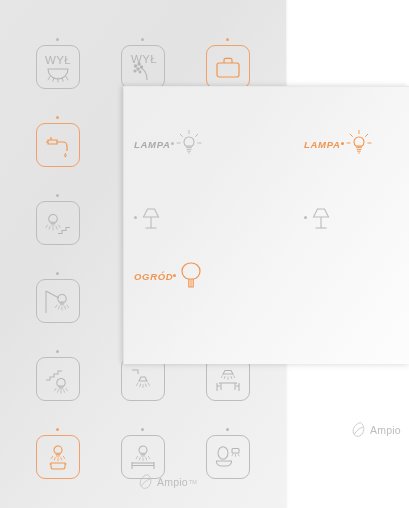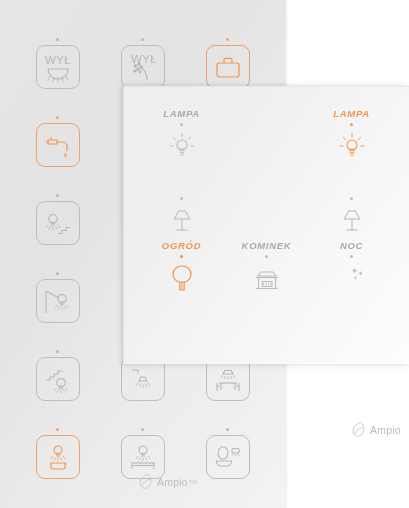--- a/index.html
+++ b/index.html
@@ -35,21 +35,21 @@
   }
   .tile.on{border-color:#f0a068;}
   .tile svg{display:block;}
   .tile .st{stroke:#b5b5b5;}
   .tile.on .st{stroke:#f2954f;}
   .tile .fl{fill:#b5b5b5;}
   .wyl{font-size:11.5px;letter-spacing:.4px;fill:#b5b5b5;font-family:"Liberation Sans",sans-serif;}
   
   #front-grid{position:absolute;left:0;top:0;width:286px;height:232px;}
   .fcell{position:absolute;width:95px;height:74px;
-    display:flex;flex-direction:column;align-items:center;justify-content:flex-start;}
+    display:flex;flex-direction:row;align-items:center;justify-content:flex-start;}
   .flabel{
     font-size:9.5px;font-style:italic;font-weight:bold;letter-spacing:.7px;
     color:#a9a9a9;height:13px;line-height:13px;white-space:nowrap;
   }
   .flabel.on{color:#f2954f;}
   .fled{width:3px;height:3px;border-radius:50%;background:#bdbdbd;margin:3px 0 5px;}
   .fled.on{background:#f2954f;}
   .ficon svg{display:block;}
   .ficon .st{stroke:#bcbcbc;}
   .ficon.on .st{stroke:#f2954f;}
@@ -380,52 +380,21 @@
       <div class="fled on"></div>
       <div class="ficon on">
         <svg width="30" height="32" viewBox="0 0 30 32" fill="none">
           <path class="st" d="M15 3 C20 3 24 6.5 24 11 C24 15 21 18.5 17.5 19 L12.5 19 C9 18.5 6 15 6 11 C6 6.5 10 3 15 3 Z" stroke-width="1.2" fill="none"></path>
           <path class="st" d="M12.8 19 v8 h4.4 v-8" stroke-width="1.2" fill="none"></path>
           <path class="st" d="M15 19 v8" stroke-width="1"></path>
         </svg>
       </div>
     </div>
 
-    <div class="fcell" style="left:95px;top:152px;">
-      <div class="flabel">KOMINEK</div>
-      <div class="fled"></div>
-      <div class="ficon">
-        <svg width="30" height="30" viewBox="0 0 30 30" fill="none">
-          <path class="st" d="M9 9 h12 l3 4 h-18 z" stroke-width="1.1"></path>
-          <path class="st" d="M4 14.5 h22" stroke-width="1.1"></path>
-          <path class="st" d="M6.5 14.5 v11 M23.5 14.5 v11" stroke-width="1.1"></path>
-          <path class="st" d="M4 25.5 h22" stroke-width="1.1"></path>
-          <rect class="st" x="10" y="18.5" width="10" height="5" stroke-width=".95"></rect>
-          <g class="st" stroke-width=".75">
-            <path d="M11.5 19.5 v3"></path>
-              <path d="M14 19.5 v3"></path>
-              <path d="M16.5 19.5 v3"></path>
-              <path d="M18.7 19.5 v3"></path>
-          </g>
-        </svg>
-      </div>
-    </div>
-
-    <div class="fcell" style="left:180px;top:152px;">
-      <div class="flabel">NOC</div>
-      <div class="fled"></div>
-      <div class="ficon">
-        <svg width="30" height="30" viewBox="0 0 30 30" fill="none">
-          <path class="fl" d="M14.5 4 A11 11 0 1 0 14.5 26 A9 9 0 0 1 14.5 4 Z"></path>
-          <path class="fl" d="M17.5 5 l.85 1.85 L20.2 7.7 l-1.85 .85 L17.5 10.4 l-.85 -1.85 L14.8 7.7 l1.85 -.85 Z"></path>
-          <path class="fl" d="M23.5 8 l.75 1.6 1.6 .75 -1.6 .75 -.75 1.6 -.75 -1.6 -1.6 -.75 1.6 -.75 Z"></path>
-          <path class="fl" d="M18.5 13 l.6 1.3 1.3 .6 -1.3 .6 -.6 1.3 -.6 -1.3 -1.3 -.6 1.3 -.6 Z"></path>
-        </svg>
-      </div>
-    </div>
+
   </div>
 
   <div class="logo" id="front-logo">
     <svg class="mark" viewBox="0 0 24 22" fill="none">
       <path d="M12 2 C5 4 1 10 3 16 C5 21 11 21 14 17 C17 13 18 6 12 2 Z" stroke="#c4c4c4" stroke-width="1.1" fill="none"></path>
       <path d="M4 17 C7 12 11 9 15 8" stroke="#c4c4c4" stroke-width="1.1" fill="none"></path>
     </svg>
     <span class="name">Ampio</span>
 
   </div>

